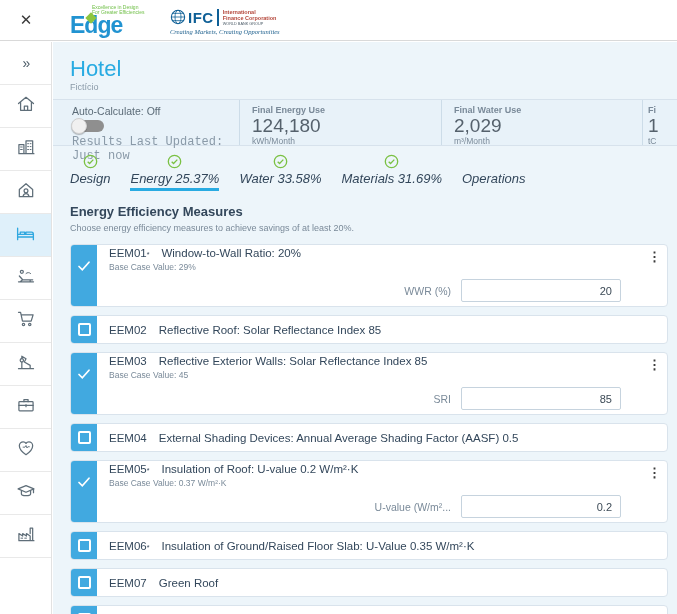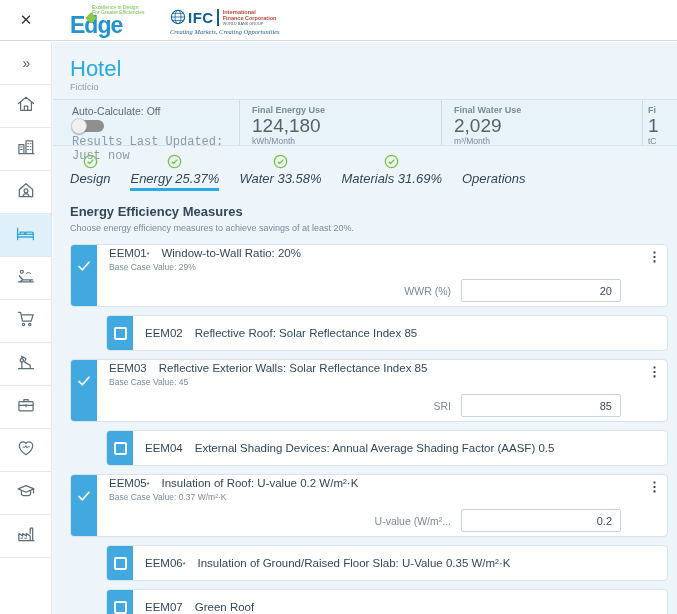--- a/index.html
+++ b/index.html
@@ -67,21 +67,21 @@
   .tab.active { border-bottom:3px solid #29abe2; padding-bottom:2px; }
 
   .section-title { margin:13px 0 0 17px; font-size:13px; font-weight:600; color:#33475b; }
   .section-sub { margin:4px 0 0 17px; font-size:9px; color:#7a8a99; }
 
   
   .cards { margin:11px 0 0 17px; width:598px; }
   .card { display:flex; background:#fff; border:1px solid #d9e3ec; border-radius:4px;
           margin-bottom:8px; overflow:hidden; position:relative; }
   .card.expanded { height:63px; }
-  .card.single { height:36px;margin-left:36px; }
+  .card.single { height:29px; }
   .strip { width:26px; background:#41a9e0; display:flex; justify-content:center; align-items:center;
            flex-shrink:0; cursor:pointer; }
   .card.expanded .strip { align-items:flex-start; padding-top:13px; }
   .check-box { width:13px; height:13px; border:2px solid #fff; border-radius:2px; }
   .card-body { flex:1; display:flex; flex-direction:column; padding:0 8px 0 12px; }
   .card.single .card-body { justify-content:center; }
   .card.expanded .card-body { padding-top:2px; }
   .title-row { display:flex; align-items:baseline; }
   .eem-code { font-size:11.5px; color:#33475b; }
   .eem-sup { font-size:7px; color:#33475b; vertical-align:super; }

